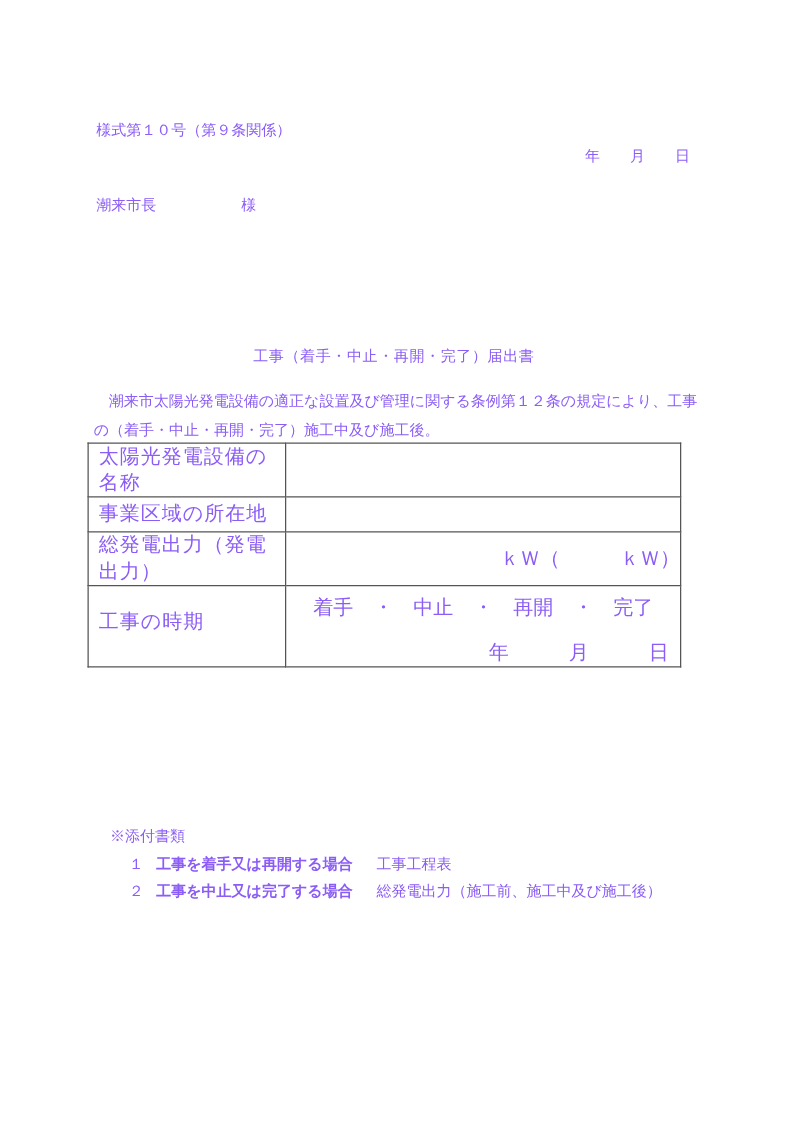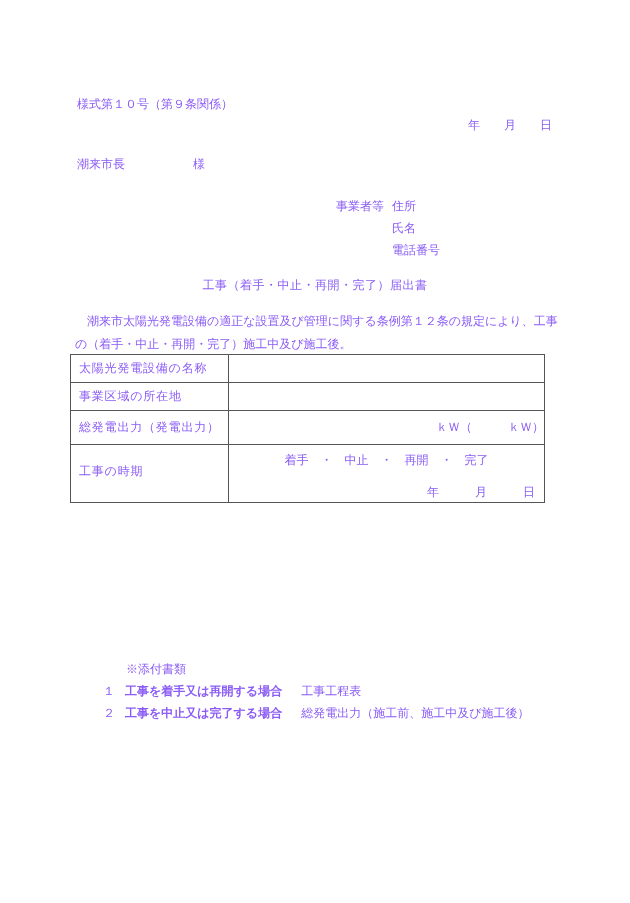--- a/index.html
+++ b/index.html
@@ -39,21 +39,21 @@
 
   .body-text { left: 75px; top: 310px; line-height: 22.5px; }
   .body-text .line { display: block; }
 
   .form-table {
     position: absolute;
     left: 70px; top: 354px;
     width: 475px;
     border-collapse: collapse;
     table-layout: fixed;
-    font-size: 12px;
+    font-size: 16px;
   }
   .form-table col.c1 { width: 158px; }
   .form-table td {
     border: 1px solid #555;
     padding: 0;
     vertical-align: middle;
   }
   .form-table td.label {
     padding-left: 8px;
     letter-spacing: 0.8px;
@@ -62,44 +62,39 @@
   .r2 { height: 28px; }
   .r3 { height: 34px; }
   .r4 { height: 58px; }
   .r5 { height: 150px; }
   .r4 td { vertical-align: top; }
   .r4 td.label { padding-top: 18px; }
   .value-right { text-align: right; padding-right: 8px; }
   .period-options { text-align: center; margin-top: 7px; }
   .period-date { text-align: right; padding-right: 9px; margin-top: 15px; }
 
-  .notes-heading { left: 88px; top: 661px; margin-left: 38px; }
+  .notes-heading { left: 88px; top: 661px; }
   .note-item { left: 103px; }
   .note-item-1 { top: 683px; }
   .note-item-2 { top: 705px; }
   .note-item .cond { margin-left: 10px; font-weight: bold; }
   .note-item .doc  { margin-left: 19px; }
 </style>
 </head>
 <body>
 
 <div class="page">
 
   <div class="abs form-number">様式第１０号（第９条関係）</div>
 
   <div class="abs date-line">年　　月　　日</div>
 
   <div class="abs addressee-name">潮来市長</div>
   <div class="abs addressee-honorific">様</div>
 
-  <div class="abs applicant">
-    <span class="row"><span>事業者等</span><span class="gap8">住所</span></span>
-    <span class="row"><span class="indent">氏名</span></span>
-    <span class="row"><span class="indent">電話番号</span></span>
-  </div>
 
   <div class="abs doc-title">工事（着手・中止・再開・完了）届出書</div>
 
   <div class="abs body-text">
     <span class="line">　潮来市太陽光発電設備の適正な設置及び管理に関する条例第１２条の規定により、工事</span>
     <span class="line">の（着手・中止・再開・完了）施工中及び施工後。</span>
   </div>
 
   <table class="form-table">
     <colgroup>

